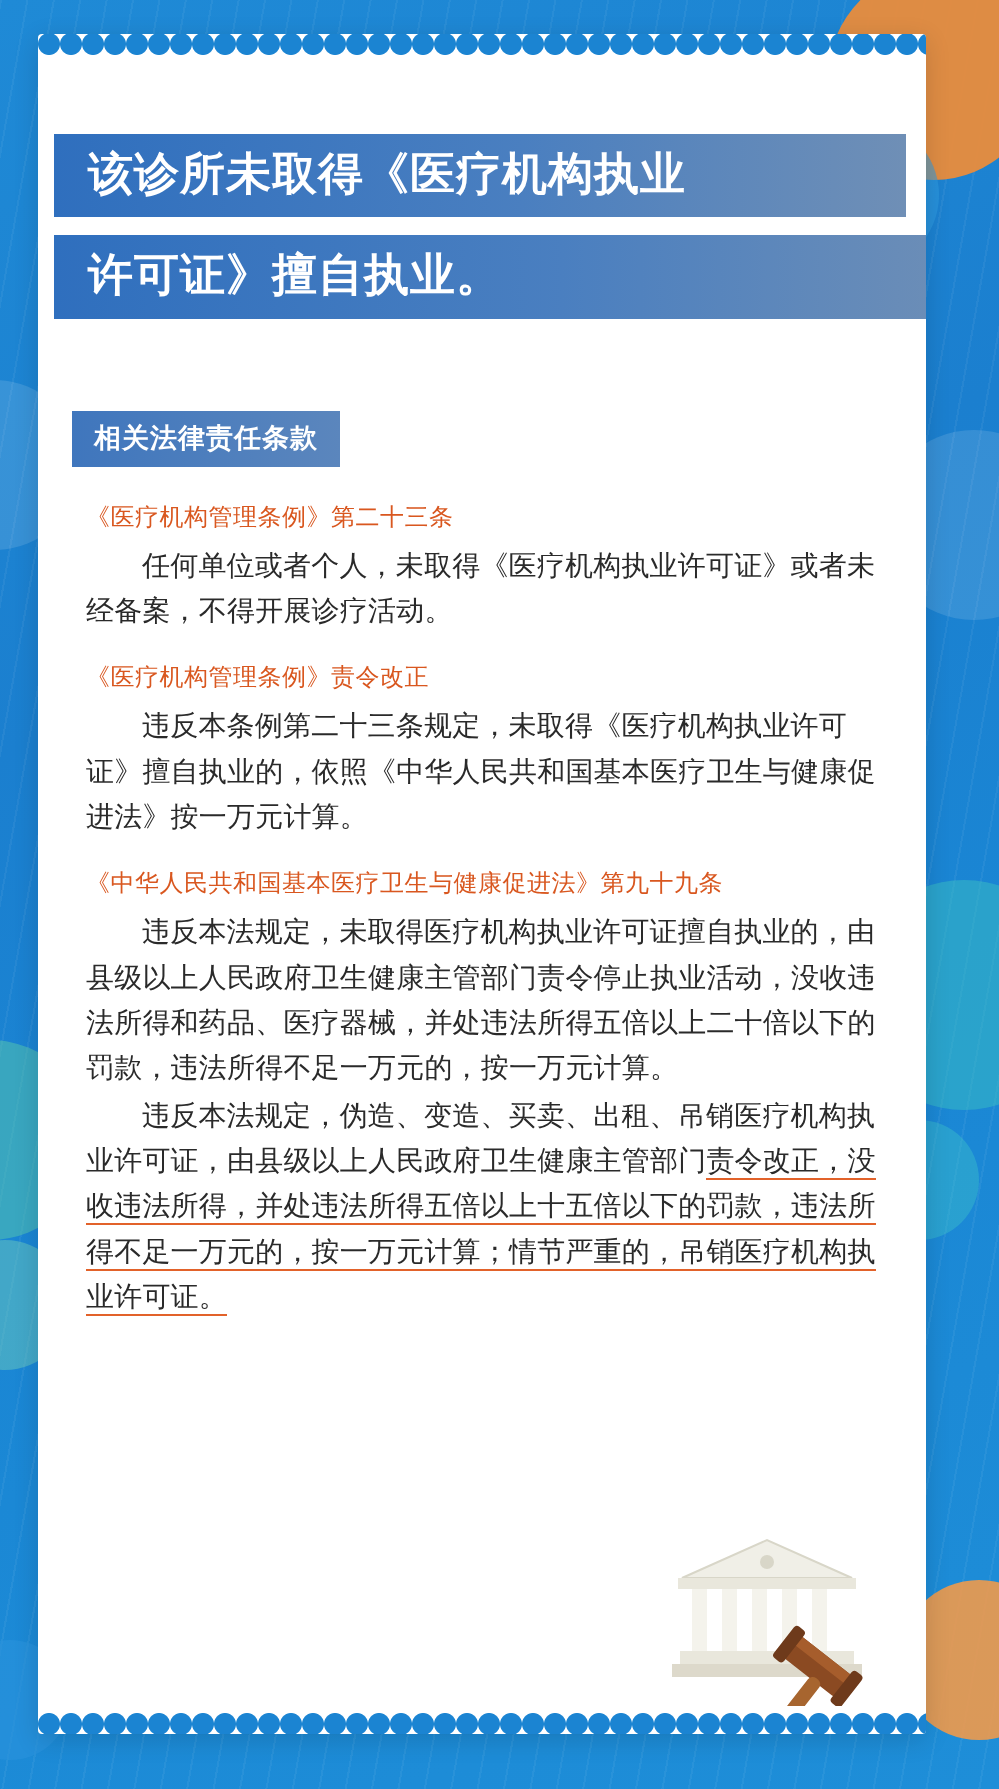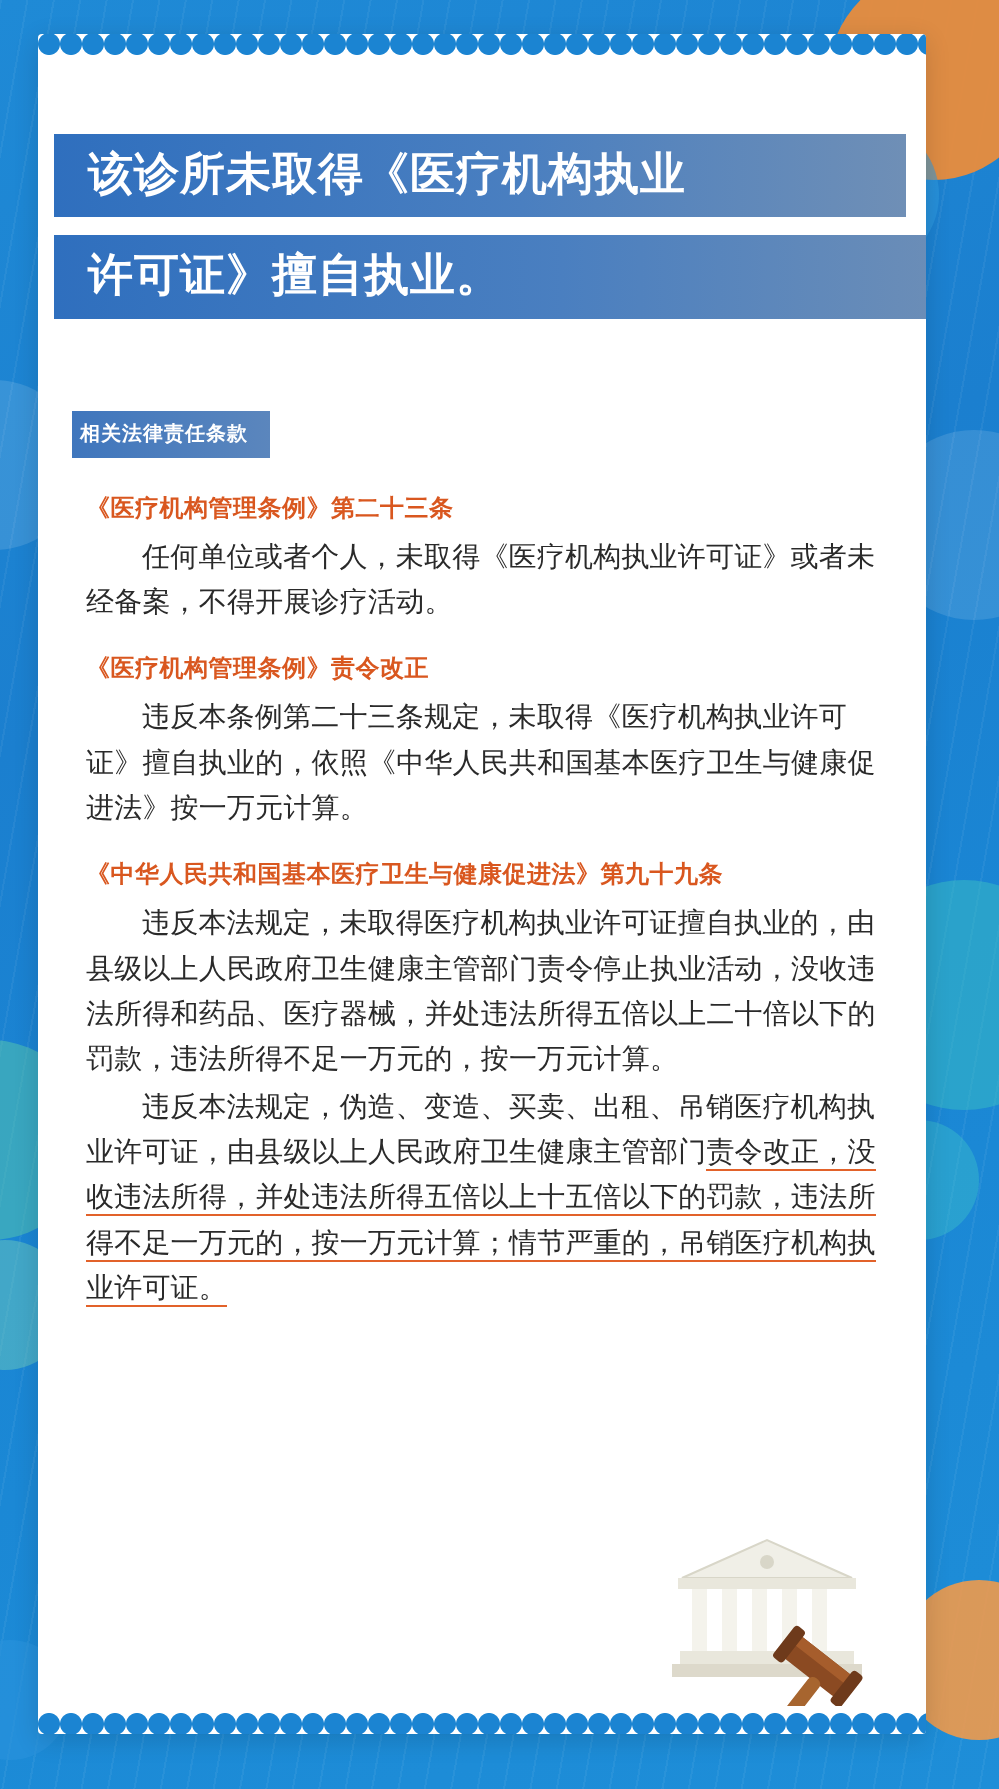--- a/index.html
+++ b/index.html
@@ -154,37 +154,37 @@
   }
   .title-line.second {
     width: 924px;
     box-sizing: border-box;
   }
 
   
   .section-tag {
     display: inline-block;
     margin: 58px 0 0 34px;
-    padding: 9px 22px 11px 8px;
+    padding: 9px 22px 11px 22px;
     background: linear-gradient(90deg, #3f76bd 0%, #5b86bd 100%);
     color: #ffffff;
-    font-size: 20px;
+    font-size: 27px;
     font-weight: bold;
     letter-spacing: 1px;
     text-align: right;
   }
 
   
   .content {
     padding: 28px 44px 0 48px;
   }
   .law-title {
     color: #d9571f;
     font-size: 24px;
-    font-weight: bold;
+    font-weight: normal;
     margin: 26px 0 8px 0;
     line-height: 1.5;
     letter-spacing: .5px;
   }
   .law-title.first { margin-top: 4px; }
   .para {
     color: #2a2a2a;
     font-size: 28px;
     line-height: 1.62;
     margin: 4px 0 0 0;

